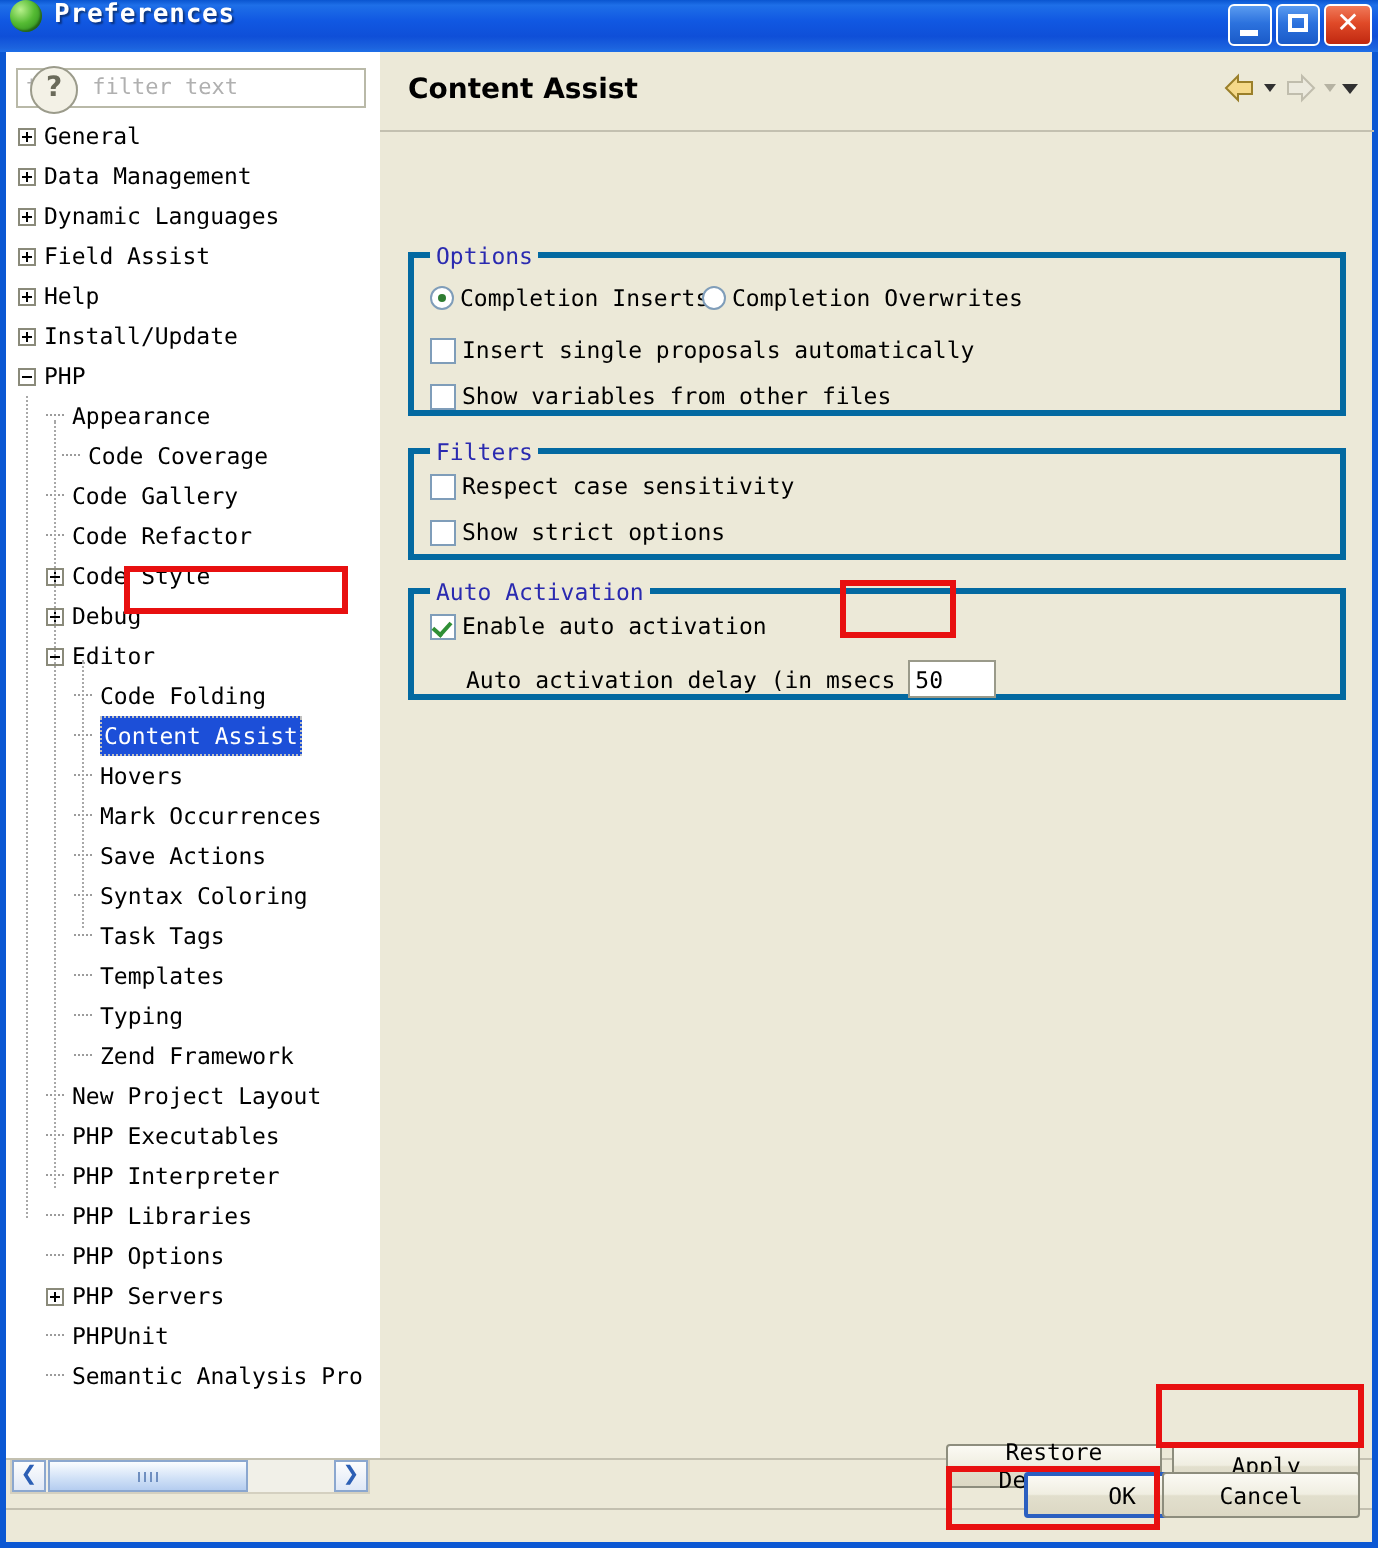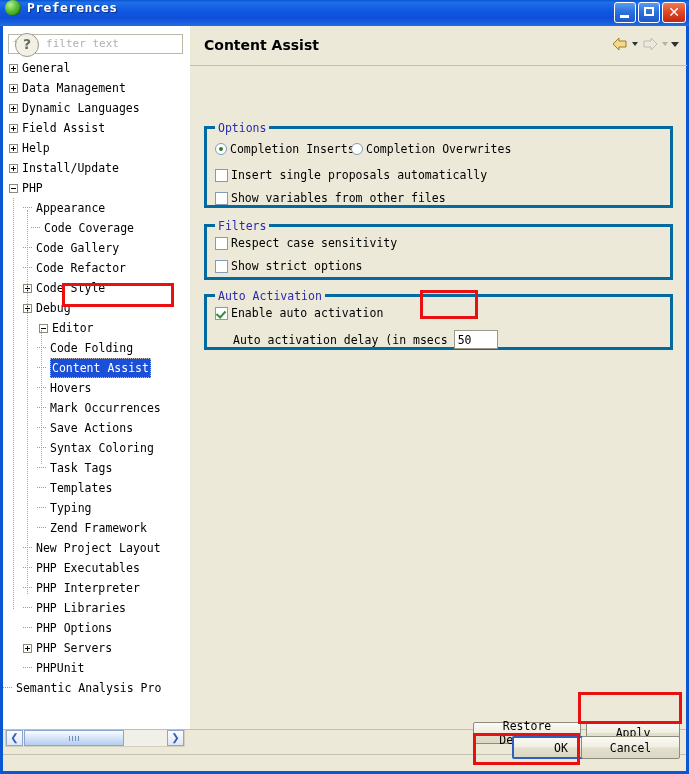--- a/index.html
+++ b/index.html
@@ -505,21 +505,21 @@
             <span class="tlabel">Code Refactor</span>
           </div>
           <div class="trow" style="padding-left: 20px;">
             <span class="expander plus"></span>
             <span class="tlabel">Code Style</span>
           </div>
           <div class="trow" style="padding-left: 20px;">
             <span class="expander plus"></span>
             <span class="tlabel">Debug</span>
           </div>
-          <div class="trow" style="padding-left: 36px;">
+          <div class="trow" style="padding-left: 20px;">
             <span class="expander"></span>
             <span class="tlabel">Editor</span>
           </div>
           <div class="trow" style="padding-left: 34px;">
             <span class="dashlead"></span>
             <span class="tlabel">Code Folding</span>
           </div>
           <div class="trow selected" style="padding-left: 34px;">
             <span class="dashlead"></span>
             <span class="tlabel">Content Assist</span>
@@ -577,21 +577,21 @@
             <span class="tlabel">PHP Options</span>
           </div>
           <div class="trow" style="padding-left: 20px;">
             <span class="expander plus"></span>
             <span class="tlabel">PHP Servers</span>
           </div>
           <div class="trow" style="padding-left: 20px;">
             <span class="dashlead"></span>
             <span class="tlabel">PHPUnit</span>
           </div>
-          <div class="trow" style="">
+          <div class="trow" style="padding-left: 20px;">
             <span class="dashlead"></span>
             <span class="tlabel">Semantic Analysis Pro</span>
           </div>
           <div class="vline" style="left: 10px; top: 140px; height: 411px;"></div>
           <div class="vline" style="left: 24px; top: 152px; height: 384px;"></div>
           <div class="vline" style="left: 38px; top: 272px; height: 134px;"></div>
         </div>
 
       <div class="tree-hscroll">
         <div class="hsb-arrow">❮</div>

